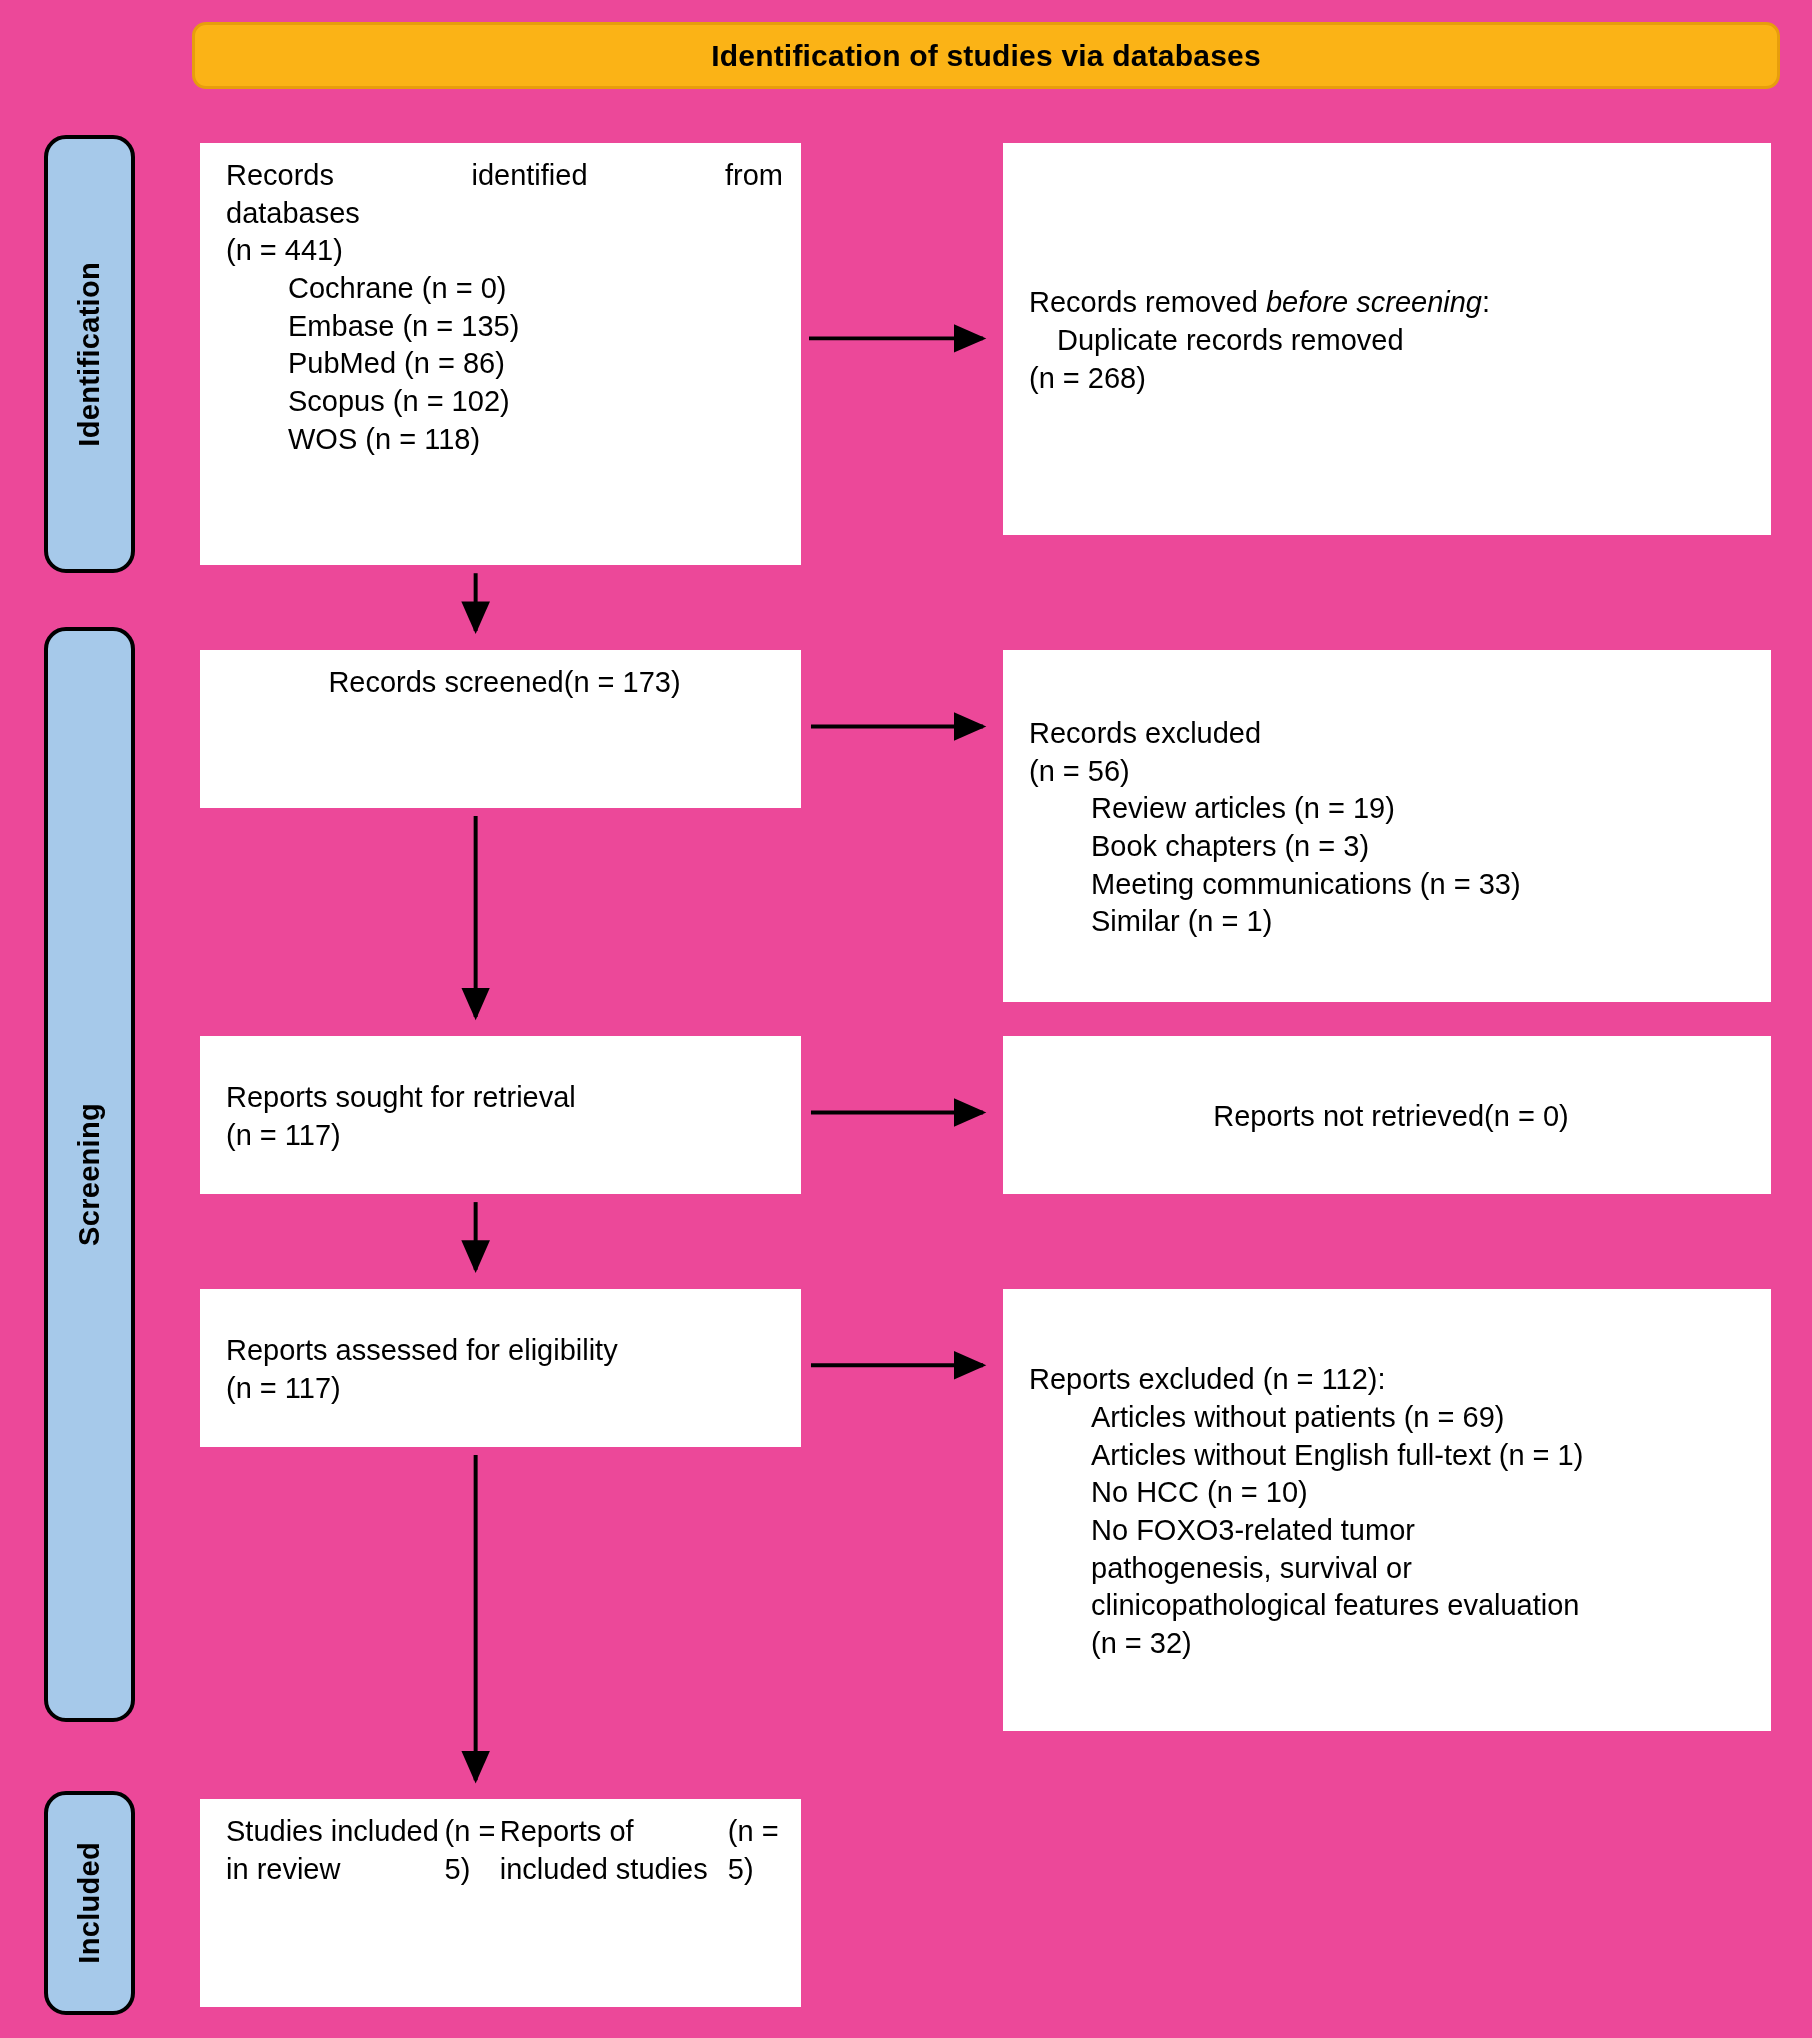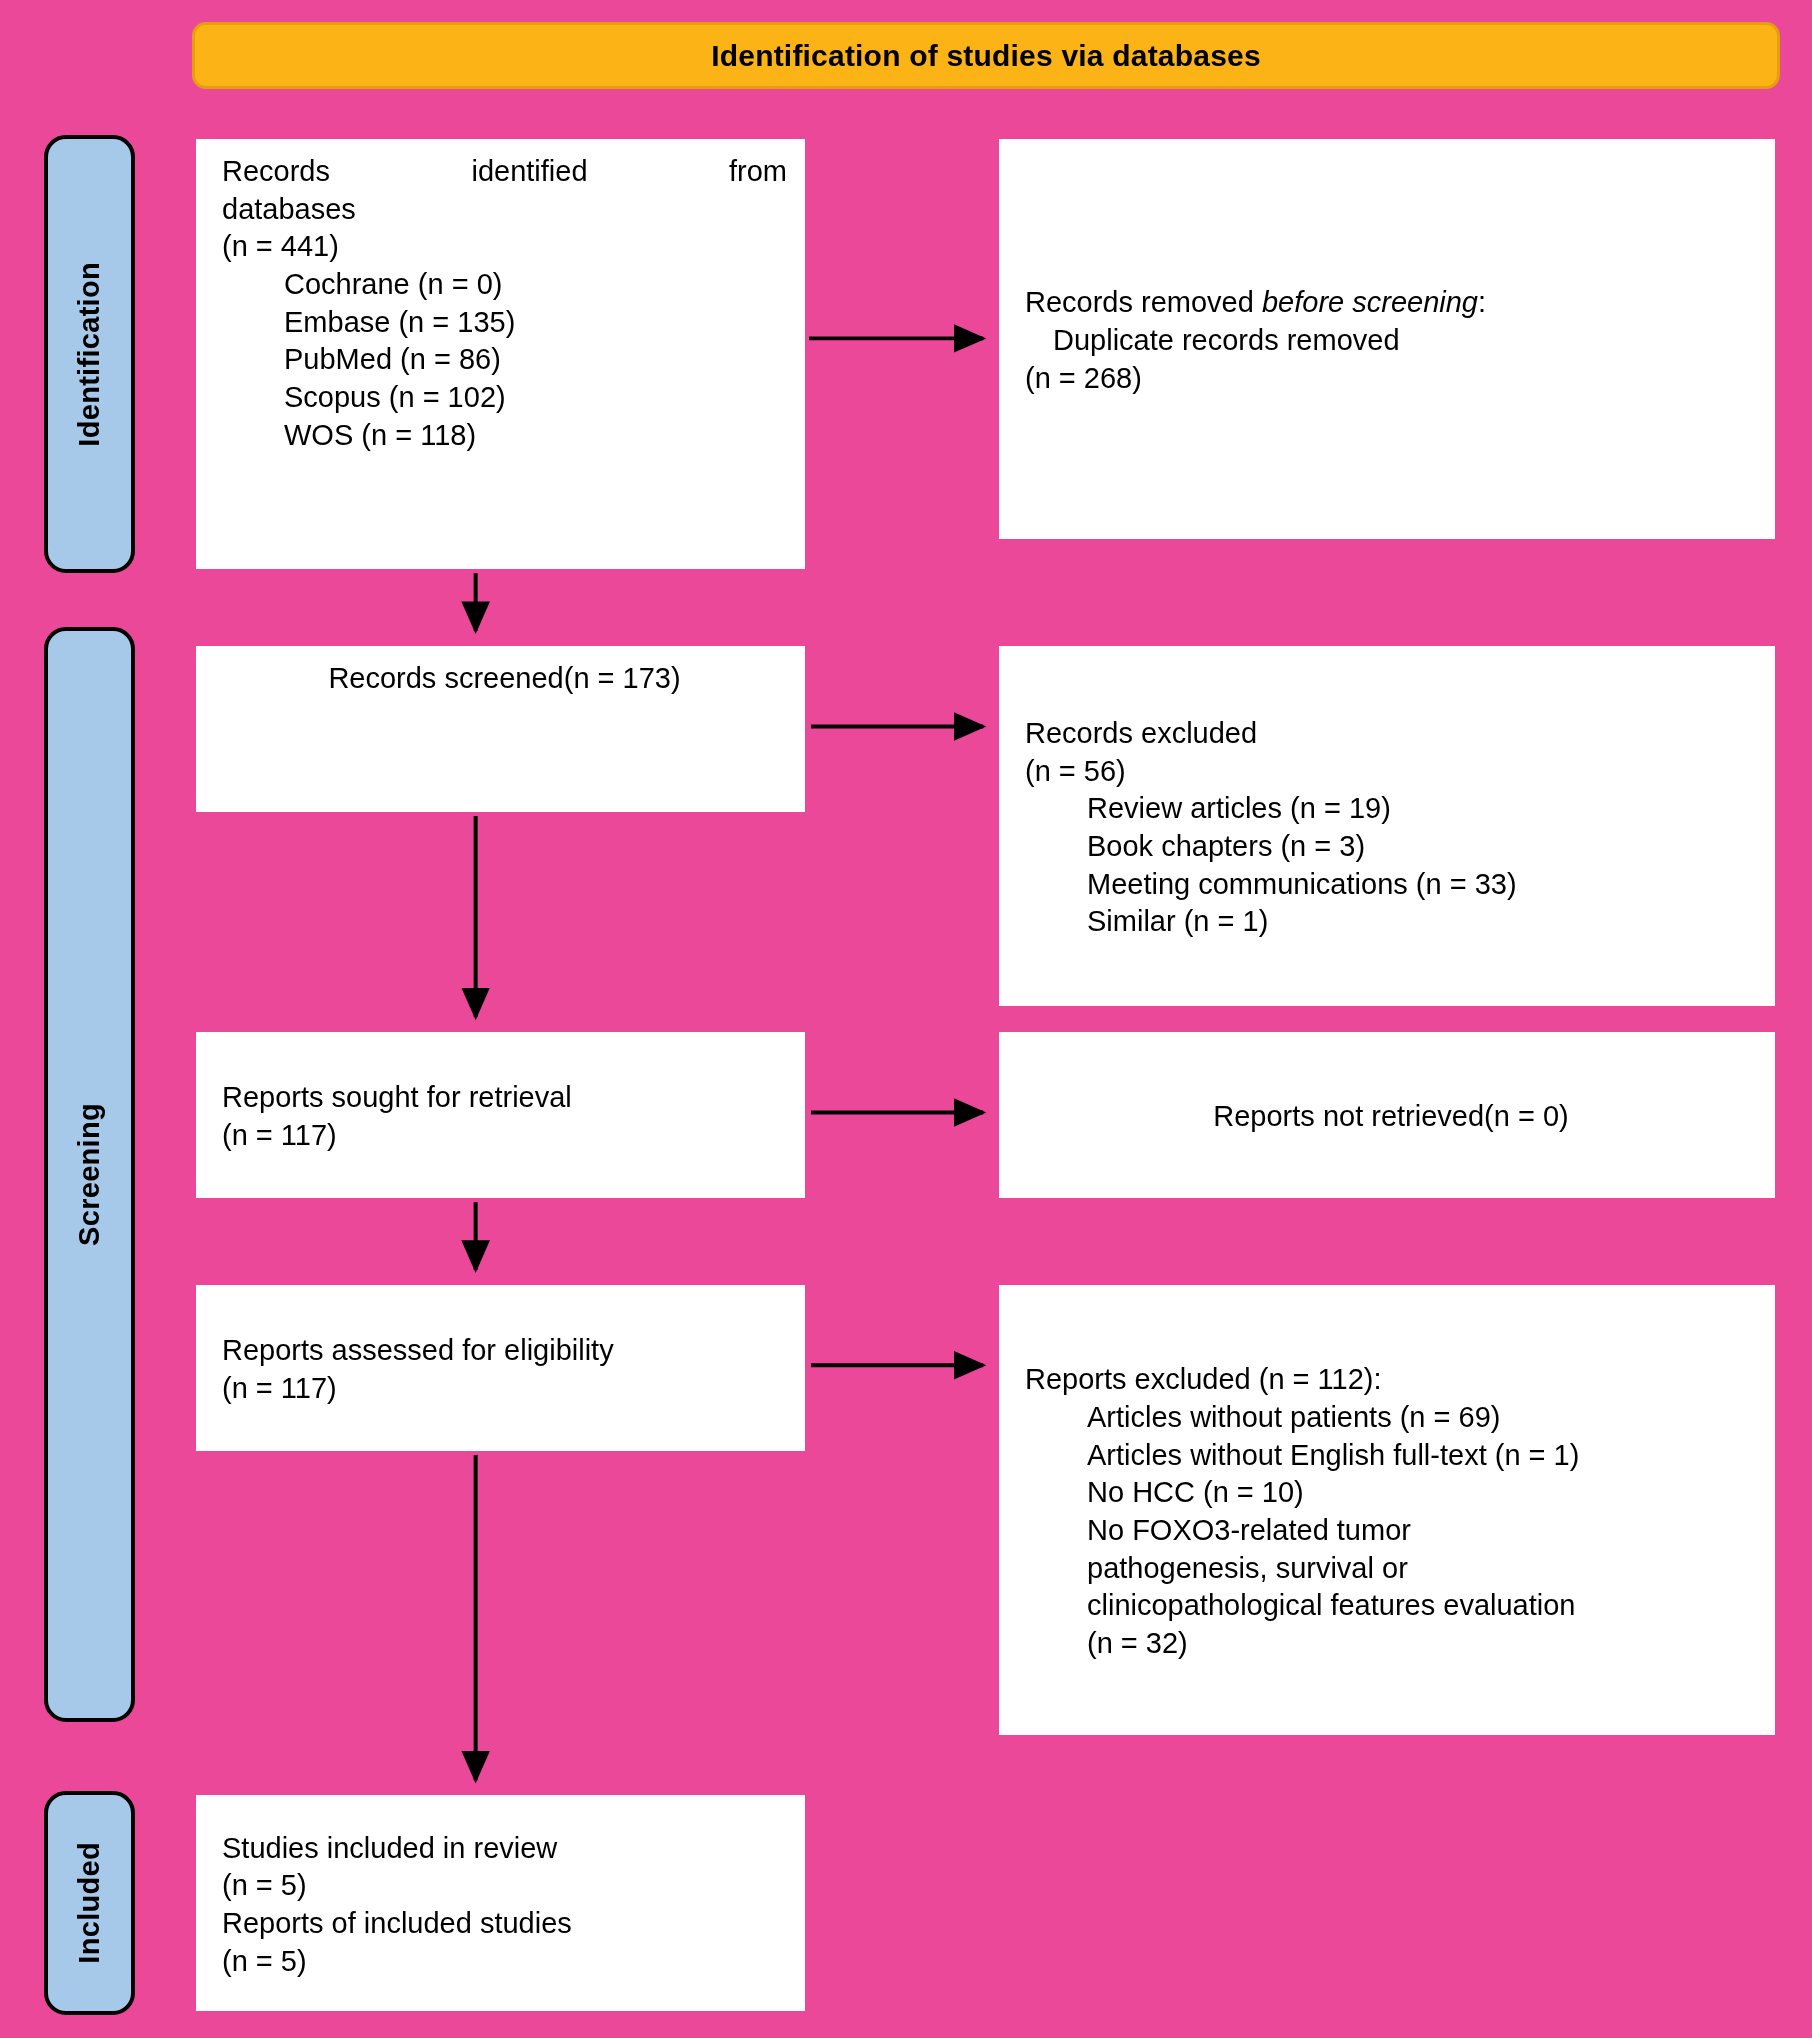--- a/index.html
+++ b/index.html
@@ -62,21 +62,21 @@
     letter-spacing: 0.3px;
   }
   #stage-identification { left: 44px;  top: 135px;  width: 91px;  height: 438px; }
   #stage-screening      { left: 44px;  top: 627px;  width: 91px;  height: 1095px; }
   #stage-included       { left: 44px;  top: 1791px; width: 91px;  height: 224px; }
 
   
   .box {
     position: absolute;
     background: #ffffff;
-    border: 4px solid #ec4899;
+    border: 8px solid #ec4899;
     box-sizing: border-box;
     padding: 14px 18px 10px 26px;
   }
   .box p {
     margin: 0;
     font-size: 29px;
     line-height: 1.30;
     color: #000000;
   }
   .box p.justified {
@@ -201,21 +201,21 @@
     <p>Reports excluded (n = 112):</p>
     <p class="indent1">Articles without patients (n = 69)</p>
     <p class="indent1">Articles without English full-text (n = 1)</p>
     <p class="indent1">No HCC (n = 10)</p>
     <p class="indent1">No FOXO3-related tumor</p>
     <p class="indent1">pathogenesis, survival or</p>
     <p class="indent1">clinicopathological features evaluation</p>
     <p class="indent1">(n = 32)</p>
   </div>
 
-  <div class="box" id="box-included" style="display:flex; flex-direction:column; justify-content:center;">
+  <div class="box" id="box-included" style="display:flex; flex-direction:row; ">
     <p>Studies included in review</p>
     <p>(n = 5)</p>
     <p>Reports of included studies</p>
     <p>(n = 5)</p>
   </div>
 
 </div>
 
 
 </body></html>

